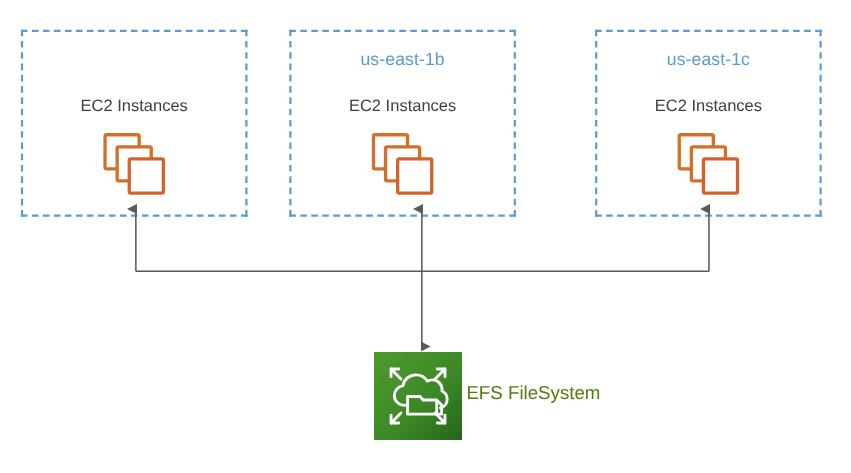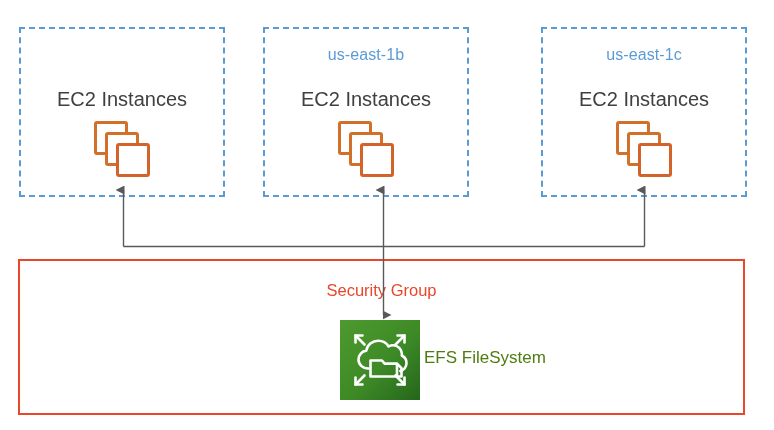--- a/index.html
+++ b/index.html
@@ -42,21 +42,21 @@
     color: #5B9BD5;
     letter-spacing: 0.1px;
     white-space: nowrap;
   }
   .ec2-label {
     position: absolute;
     top: 59px;
     left: 0;
     width: 100%;
     text-align: center;
-    font-size: 20px;
+    font-size: 15px;
     color: #404040;
     white-space: nowrap;
   }
 
   
   .ec2-icon {
     position: absolute;
     top: 92px;
     left: 50%;
     margin-left: -28px;
@@ -152,23 +152,20 @@
   <div class="az-box az-c">
     <div class="az-label">us-east-1c</div>
     <div class="ec2-label">EC2 Instances</div>
     <div class="ec2-icon">
       <div class="sq sq1"></div>
       <div class="sq sq2"></div>
       <div class="sq sq3"></div>
     </div>
   </div>
 
-  <div class="sg-box">
-    <div class="sg-label">Security Group</div>
-  </div>
 
   <svg class="connectors" width="774" height="430" viewBox="0 0 774 430">
     <defs>
       <marker id="arrowUp" markerWidth="9" markerHeight="9" refX="4.5" refY="8" orient="auto" markerUnits="userSpaceOnUse">
         <path d="M4.5,0 L9,9 L0,9 Z" fill="#595959"></path>
       </marker>
       <marker id="arrowDown" markerWidth="9" markerHeight="9" refX="4.5" refY="8" orient="auto" markerUnits="userSpaceOnUse">
         <path d="M4.5,0 L9,9 L0,9 Z" fill="#595959"></path>
       </marker>
     </defs>

